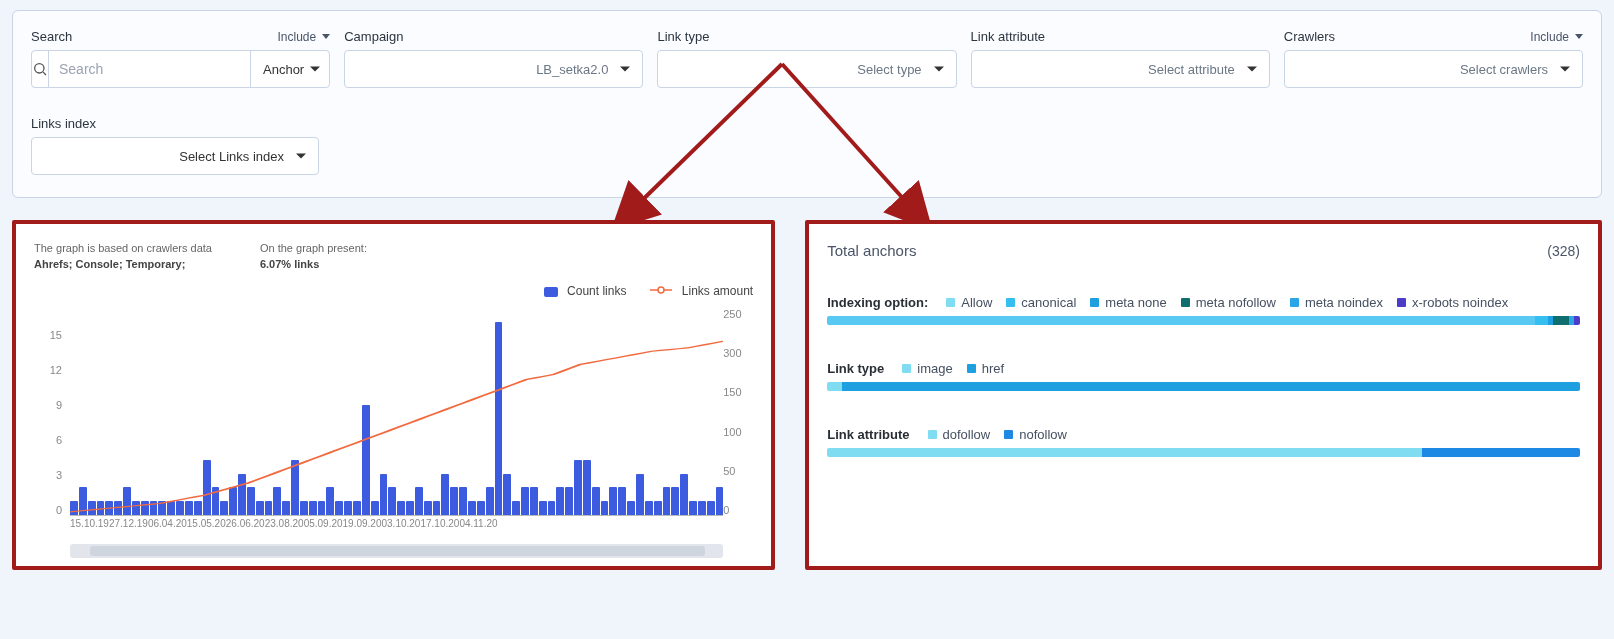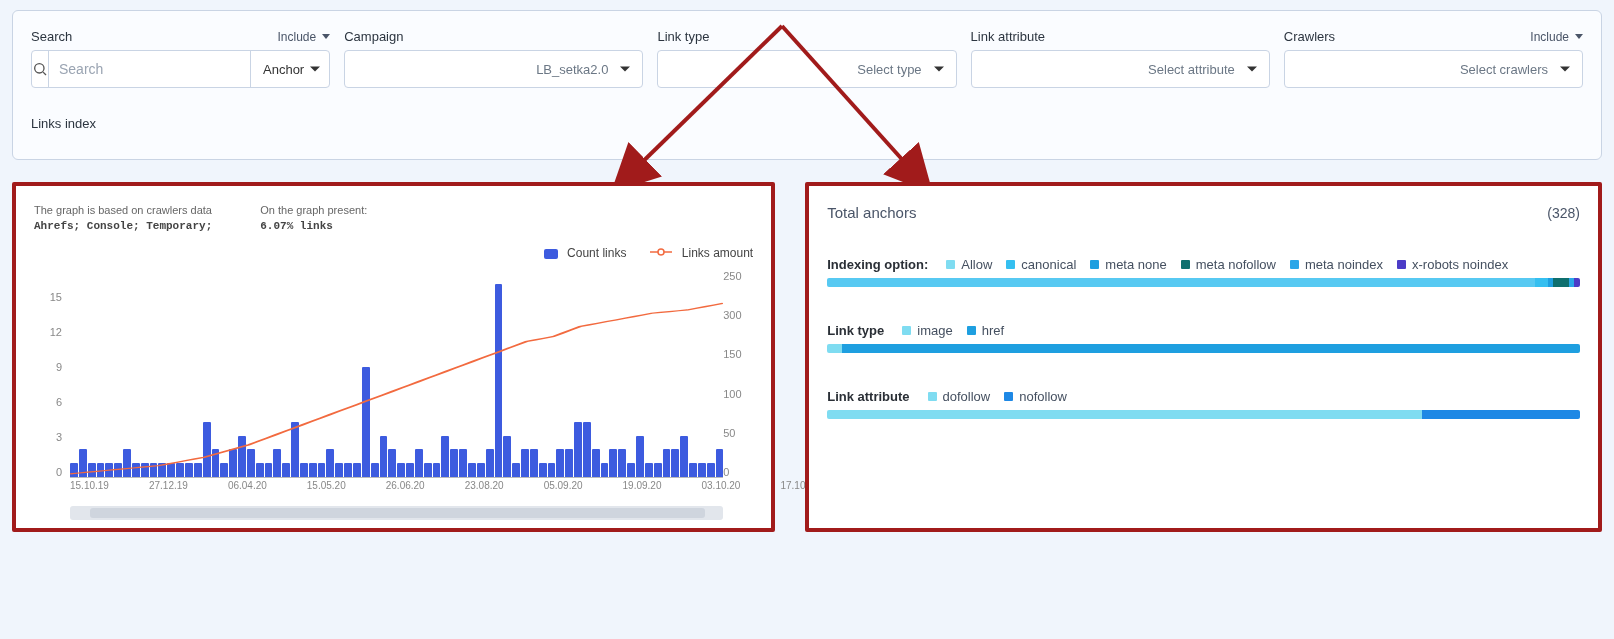--- a/index.html
+++ b/index.html
@@ -85,38 +85,38 @@
     padding:18px 18px 8px 18px;
     flex:1 1 0;
     position:relative;
   }
   .panel.chart-panel { flex: 0 0 48%; }
   .panel.anchors-panel { flex: 1 1 0; }
 
   
   .chart-captions { display:flex; gap:48px; font-size:11px; color:#444; margin-bottom:14px;}
   .chart-caption-title { color:#666; margin-bottom:4px;}
-  .chart-caption-body { font-weight:700;font-family:Liberation Mono, monospace; }
+  .chart-caption-body { font-weight:700; }
   .legend-row { display:flex; justify-content:flex-end; gap:24px; font-size:12px; color:#444; margin-bottom:10px;}
   .leg-swatch-bar { width:14px; height:10px; background:#3d5bdf; display:inline-block; border-radius:2px; margin-right:6px; vertical-align:middle;}
   .leg-swatch-line { display:inline-flex; align-items:center; margin-right:6px;}
   .chart-area { position:relative; height:230px; padding:0 30px 0 36px; }
   .yaxis-left, .yaxis-right { position:absolute; top:0; bottom:22px; width:34px; display:flex; flex-direction:column; justify-content:space-between; font-size:11px; color:#888;}
   .yaxis-left { left:0; text-align:right; padding-right:6px;margin-top:21px;}
   .yaxis-right{ right:0; text-align:left; padding-left:4px;}
   .bars-wrap {
     position:absolute; left:36px; right:30px; top:0; bottom:22px;
     border-bottom:1px solid #bbb;
     display:flex; align-items:flex-end;
     gap:1px;
   }
   .bar { flex:1 1 0; background:#3d5bdf; border-radius:1px 1px 0 0; min-width:2px;}
   .xaxis {
     position:absolute; left:36px; right:30px; bottom:0; height:20px;
-    display:flex; font-size:10px; color:#888;gap:40px;
+    display:flex; font-size:10px; color:#888;
   }
   .line-svg { position:absolute; left:36px; right:30px; top:0; bottom:22px; width:calc(100% - 66px); height:calc(100% - 22px); }
   .scroll-track {
     margin:6px 30px 0 36px;
     height:14px;
     background:#e2e6ec;
     border-radius:3px;
     position:relative;
   }
   .scroll-thumb {
@@ -213,20 +213,24 @@
       <span>Select crawlers</span>
       <span class="combo-caret"></span>
     </div>
   </div>
 
   <div class="row-break"></div>
 
   <div class="fgroup linksindex">
     <div class="fgroup-label-row">
       <span class="fgroup-label">Links index</span>
+    </div>
+    <div class="combo">
+      <span style="color:#333">Select Links index</span>
+      <span class="combo-caret"></span>
     </div>
   </div>
 
 </div>
 
 <div class="dash">
 
   <svg class="arrows" viewBox="0 0 1590 216" preserveAspectRatio="none">
     <defs>
       <marker id="ah" markerWidth="14" markerHeight="14" refX="6" refY="6" orient="auto">

